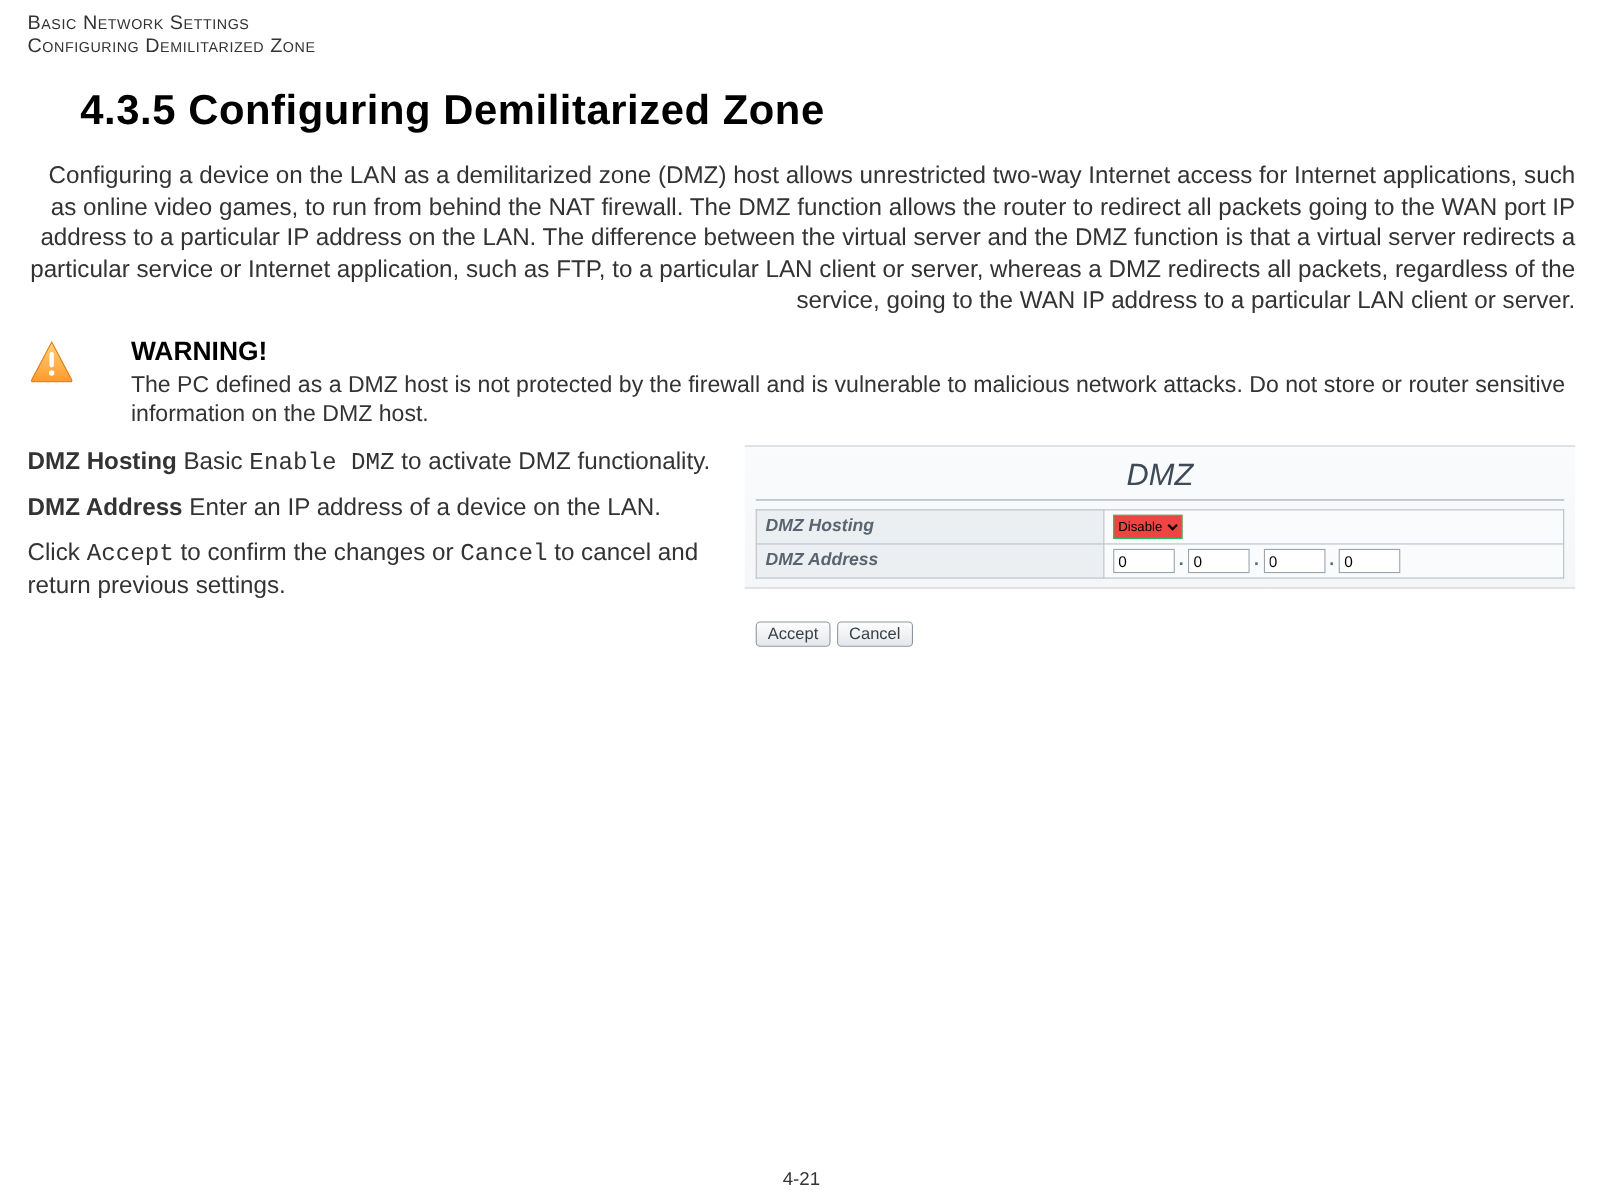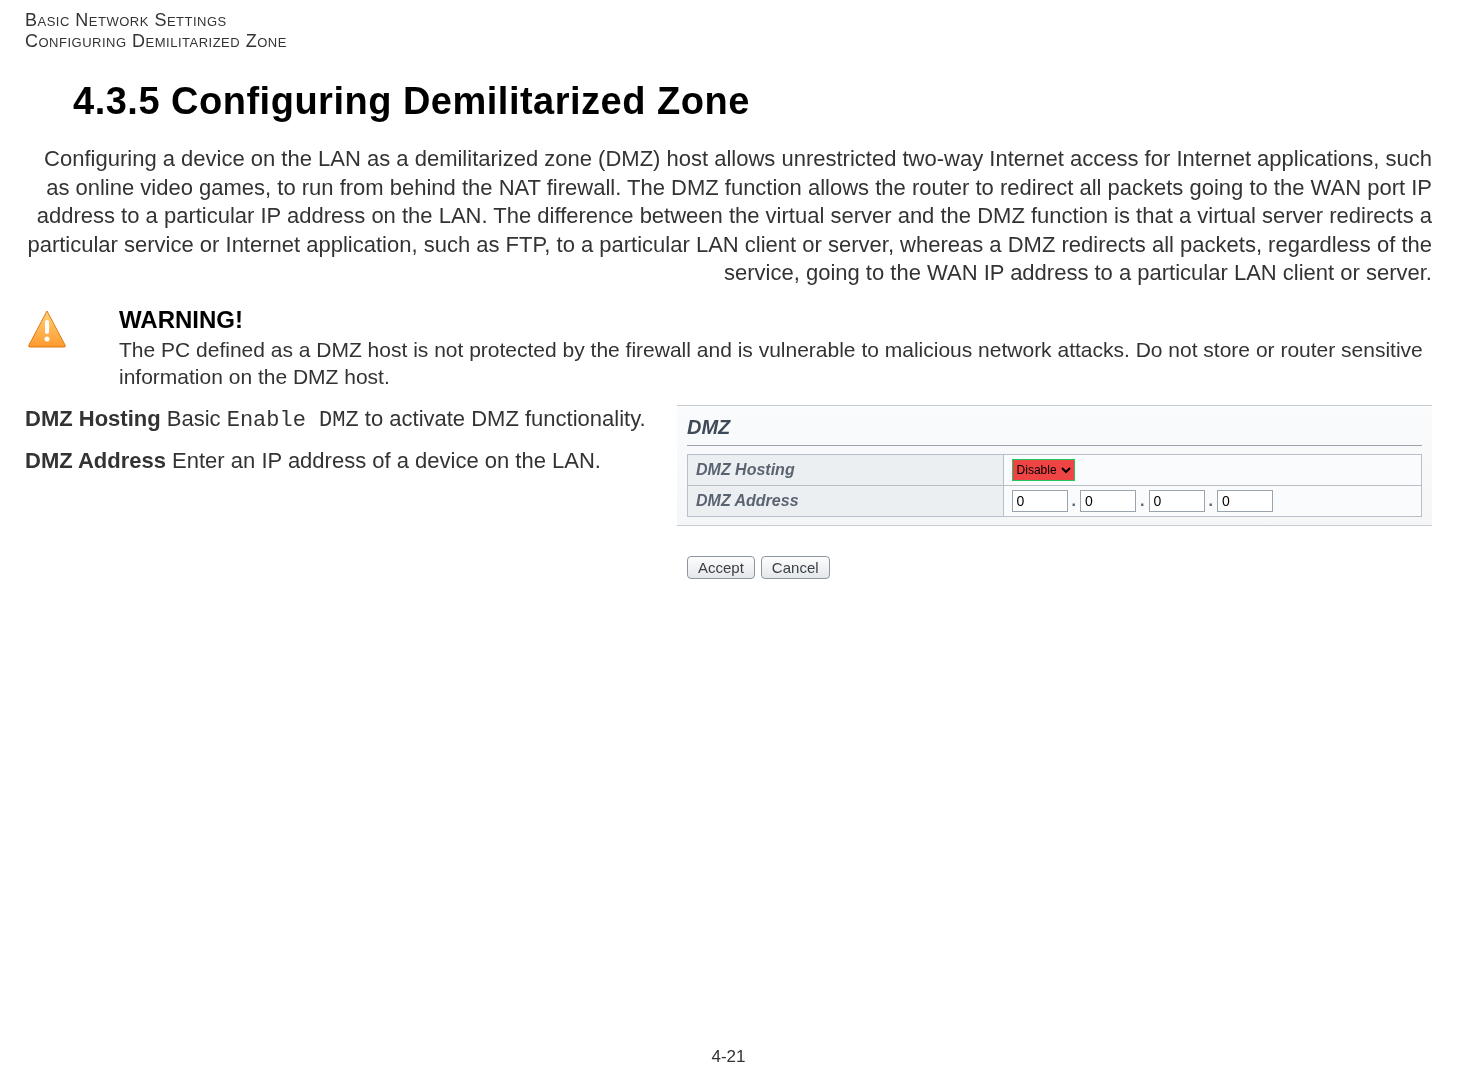--- a/index.html
+++ b/index.html
@@ -88,27 +88,28 @@
   }
   
   .panel {
     border-top: 1px solid #c8cdd4;
     border-bottom: 1px solid #c8cdd4;
     background: linear-gradient(#fafbfc, #f5f6f8);
     padding: 6px 10px 8px 10px;
   }
   .panel-title {
     font-family: Verdana, Arial, sans-serif;
-    font-weight: bold;
+    font-weight: normal;
     font-style: italic;
-    font-size: 20px;
+    font-size: 28px;
     color: #3e4a57;
     padding: 4px 0 6px 0;
     border-bottom: 1px solid #9aa4af;
     margin-bottom: 8px;
+    text-align: center;
   }
   table.dmz {
     width: 100%;
     border-collapse: collapse;
   }
   table.dmz td {
     border: 1px solid #b8bfc8;
     background: #eceff2;
     padding: 4px 8px;
     font-size: 16px;
@@ -155,21 +156,21 @@
     font-size: 15px;
     color: #3a3f45;
     padding: 2px 10px;
     border: 1px solid #8d96a0;
     border-radius: 4px;
     background: linear-gradient(#fdfdfe, #e4e7ea);
     cursor: pointer;
   }
   .page-num {
     position: absolute;
-    bottom: 23px;
+    bottom: 8px;
     left: 0;
     width: 1457px;
     text-align: center;
     font-size: 17px;
     color: #333;
   }
 </style>
 </head>
 <body>
 
@@ -205,20 +206,23 @@
   </div>
 </div>
 
 <div class="two-col">
   <div class="left-col">
     <p class="field-para">
       <span class="field-name">DMZ Hosting</span><span>  Basic </span><span class="mono">Enable DMZ</span><span> to activate DMZ functionality.</span>
     </p>
     <p class="field-para">
       <span class="field-name">DMZ Address</span><span>  Enter an IP address of a device on the LAN.</span>
+    </p>
+    <p class="field-para">
+      <span>Click </span><span class="mono">Accept</span><span> to confirm the changes or </span><span class="mono">Cancel</span><span> to cancel and return previous settings.</span>
     </p>
   </div>
 
   <div class="right-col">
     <div class="panel">
       <div class="panel-title">DMZ</div>
       <table class="dmz">
         <tbody>
             <tr>
           <td class="label-cell">DMZ Hosting</td>

